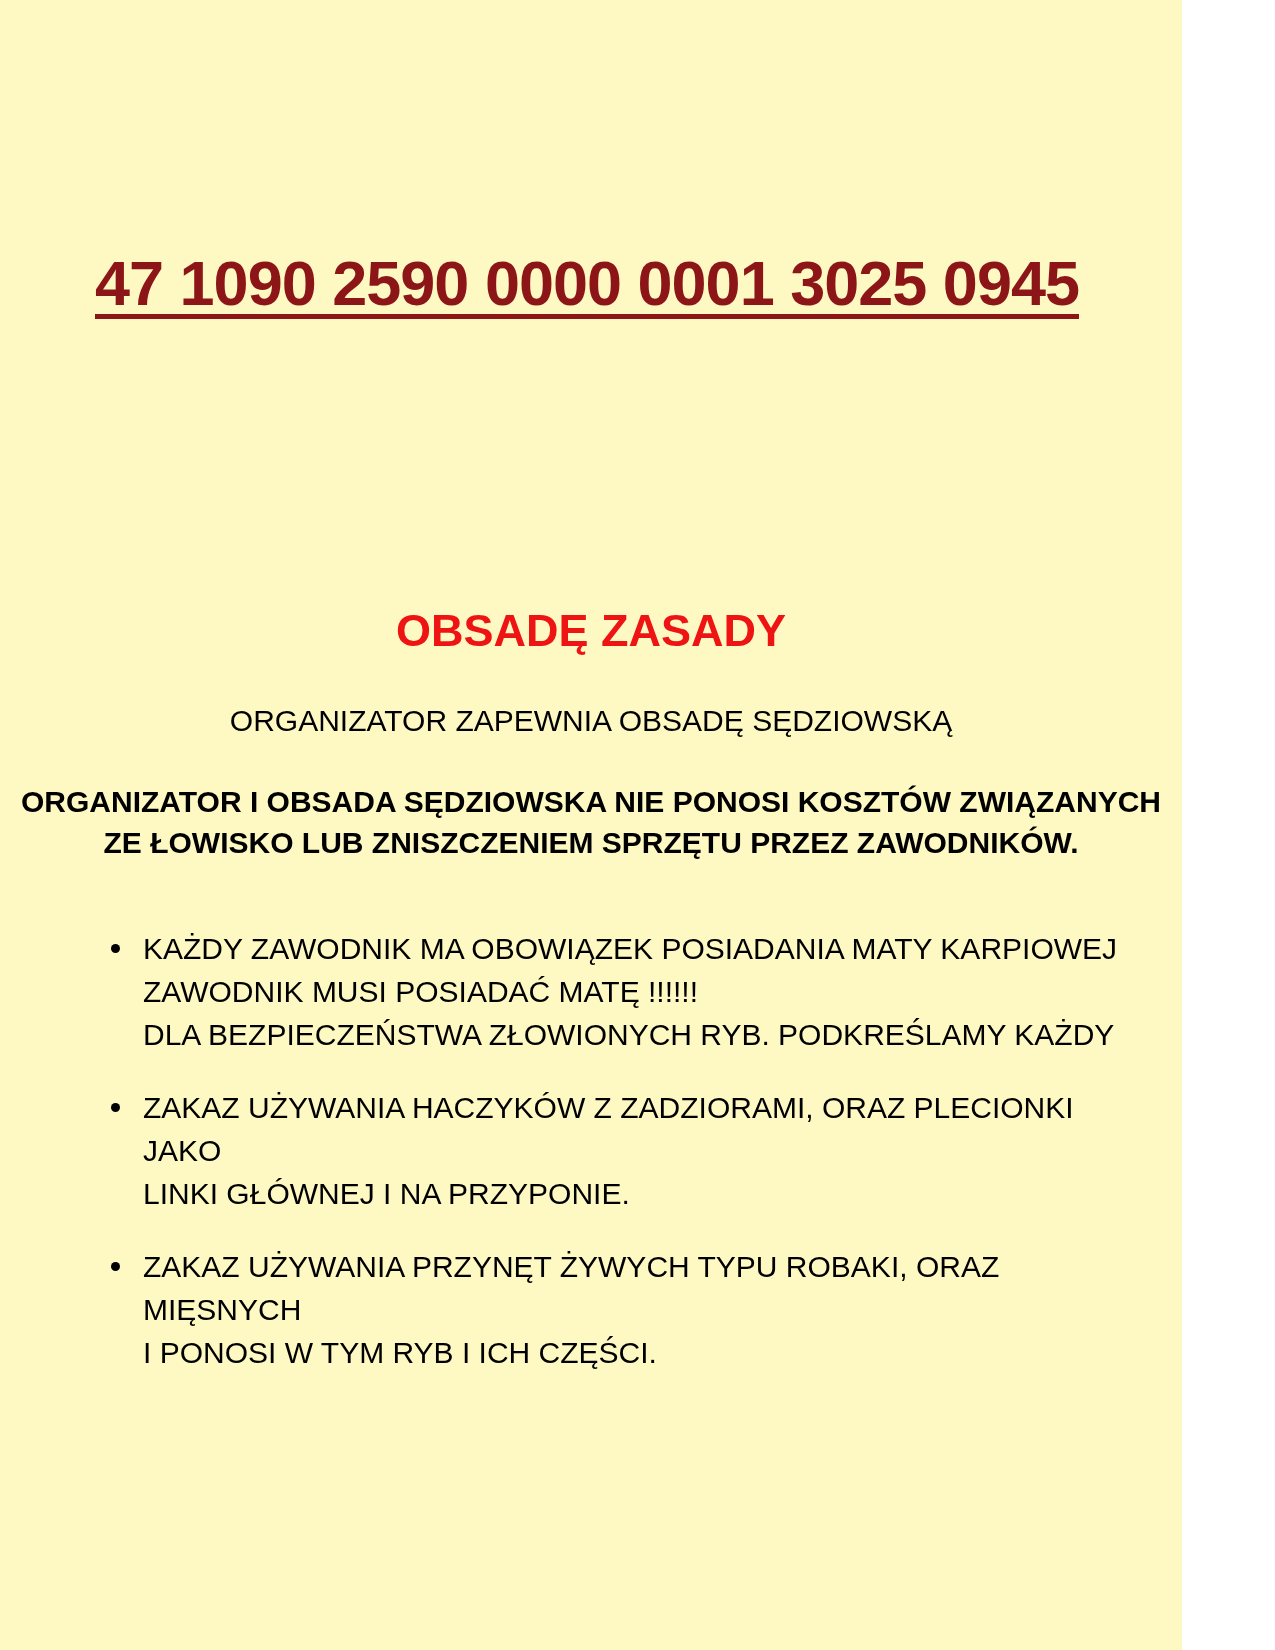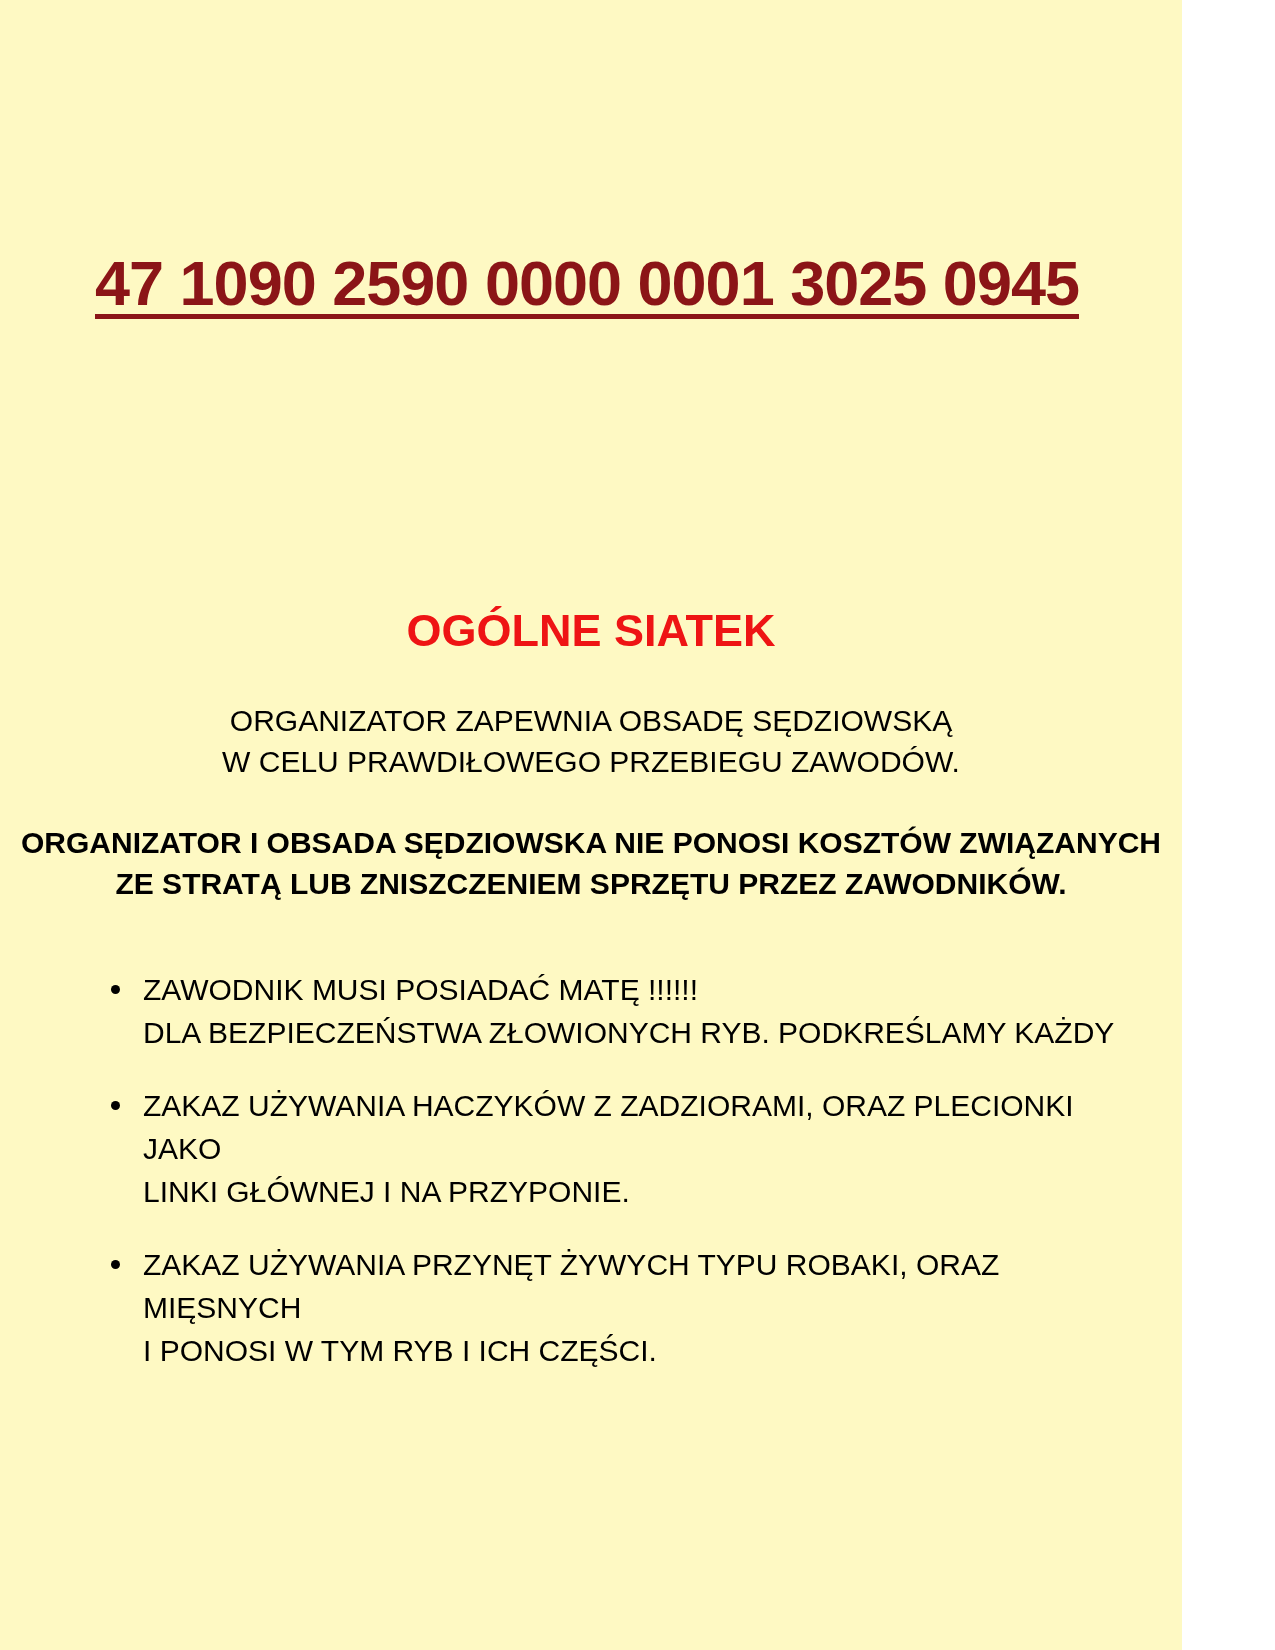--- a/index.html
+++ b/index.html
@@ -73,36 +73,36 @@
 </style>
 </head>
 <body>
 
 <div class="page">
 
   <div class="account" style="color: rgb(139, 21, 23);">
     <span class="account-text">47 1090 2590 0000 0001 3025 0945</span>
   </div>
 
-  <h1 class="heading" style="color: rgb(238, 20, 20);">OGÓLNE SIATEK</h1>
+  <h1 class="heading" style="color: rgb(238, 20, 20);">OBSADĘ ZASADY</h1>
 
   <div class="intro">
     <div class="line">ORGANIZATOR ZAPEWNIA OBSADĘ SĘDZIOWSKĄ</div>
-    <div class="line">W CELU PRAWDIŁOWEGO PRZEBIEGU ZAWODÓW.</div>
   </div>
 
   <div class="disclaimer">
     <div class="line">ORGANIZATOR I OBSADA SĘDZIOWSKA NIE PONOSI KOSZTÓW ZWIĄZANYCH</div>
-    <div class="line">ZE STRATĄ LUB ZNISZCZENIEM SPRZĘTU PRZEZ ZAWODNIKÓW.</div>
+    <div class="line">ZE ŁOWISKO LUB ZNISZCZENIEM SPRZĘTU PRZEZ ZAWODNIKÓW.</div>
   </div>
 
   <ul class="rules">
 
     <li>
       <span class="bullet-dot"></span>
+      <div class="line">KAŻDY ZAWODNIK MA OBOWIĄZEK POSIADANIA MATY KARPIOWEJ</div>
       <div class="line">ZAWODNIK MUSI POSIADAĆ MATĘ !!!!!!</div>
       <div class="line">DLA BEZPIECZEŃSTWA ZŁOWIONYCH RYB. PODKREŚLAMY KAŻDY</div>
     </li>
 
     <li>
       <span class="bullet-dot"></span>
       <div class="line">ZAKAZ UŻYWANIA HACZYKÓW Z ZADZIORAMI, ORAZ PLECIONKI JAKO</div>
       <div class="line">LINKI GŁÓWNEJ I NA PRZYPONIE.</div>
     </li>
 

